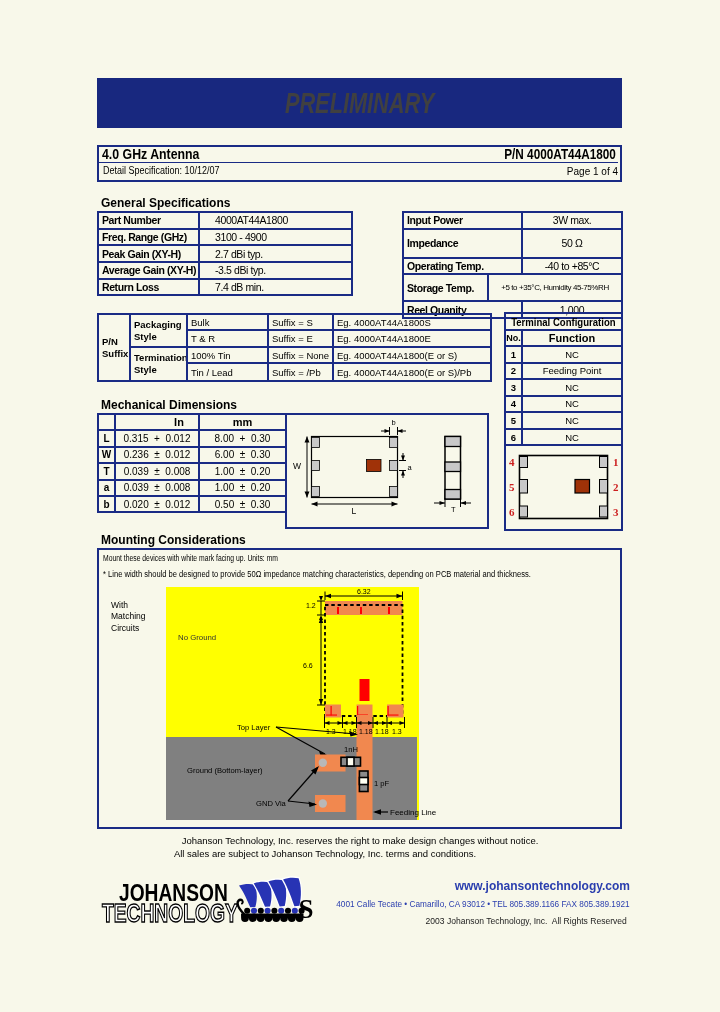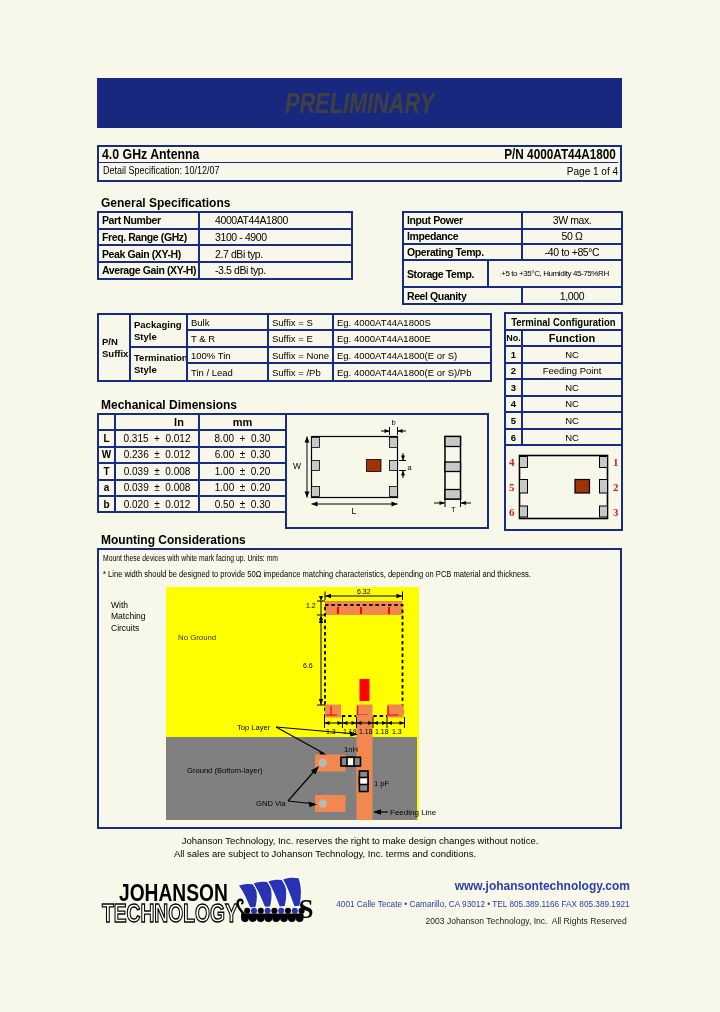--- a/index.html
+++ b/index.html
@@ -43,35 +43,39 @@
         <td class="c2">3100 - 4900</td>
       </tr>
   <tr style="height:16.7px;">
         <td class="c1">Peak Gain (XY-H)</td>
         <td class="c2">2.7 dBi typ.</td>
       </tr>
   <tr style="height:16.7px;">
         <td class="c1">Average Gain (XY-H)</td>
         <td class="c2">-3.5 dBi typ.</td>
       </tr>
+  <tr style="height:16.7px;">
+        <td class="c1">Return Loss</td>
+        <td class="c2">7.4 dB min.</td>
+      </tr>
 </tbody>
   </table>
 
 <table class="abs" style="left:402px;top:211px;width:219px;border-collapse:collapse;table-layout:fixed;">
   <colgroup>
       <col style="width:85px">
       <col style="width:34px">
       <col style="width:100px">
     </colgroup>
   <tbody>
       <tr style="height:16.7px;">
         <td class="c1" colspan="2">Input Power</td>
         <td class="c3">3W max.</td>
       </tr>
-  <tr style="height:15px;margin-top:20px;">
+  <tr style="height:29px;margin-top:20px;">
         <td class="c1" colspan="2">Impedance</td>
         <td class="c3">50 Ω</td>
       </tr>
   <tr style="height:16.7px;">
         <td class="c1" colspan="2">Operating Temp.</td>
         <td class="c3">-40 to +85°C</td>
       </tr>
   <tr style="height:27px;">
         <td class="c1">Storage Temp.</td>
         <td class="c3" colspan="2" style="font-size:8px;">+5 to +35°C, Humidity 45-75%RH</td>

